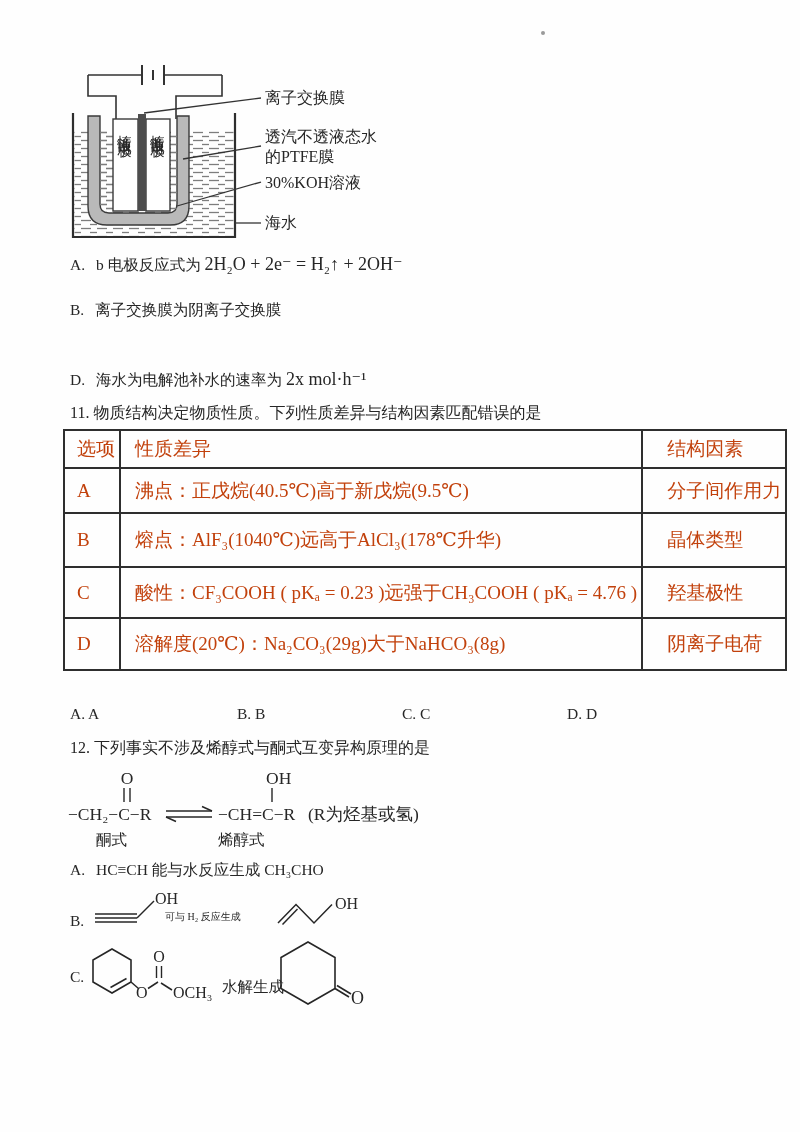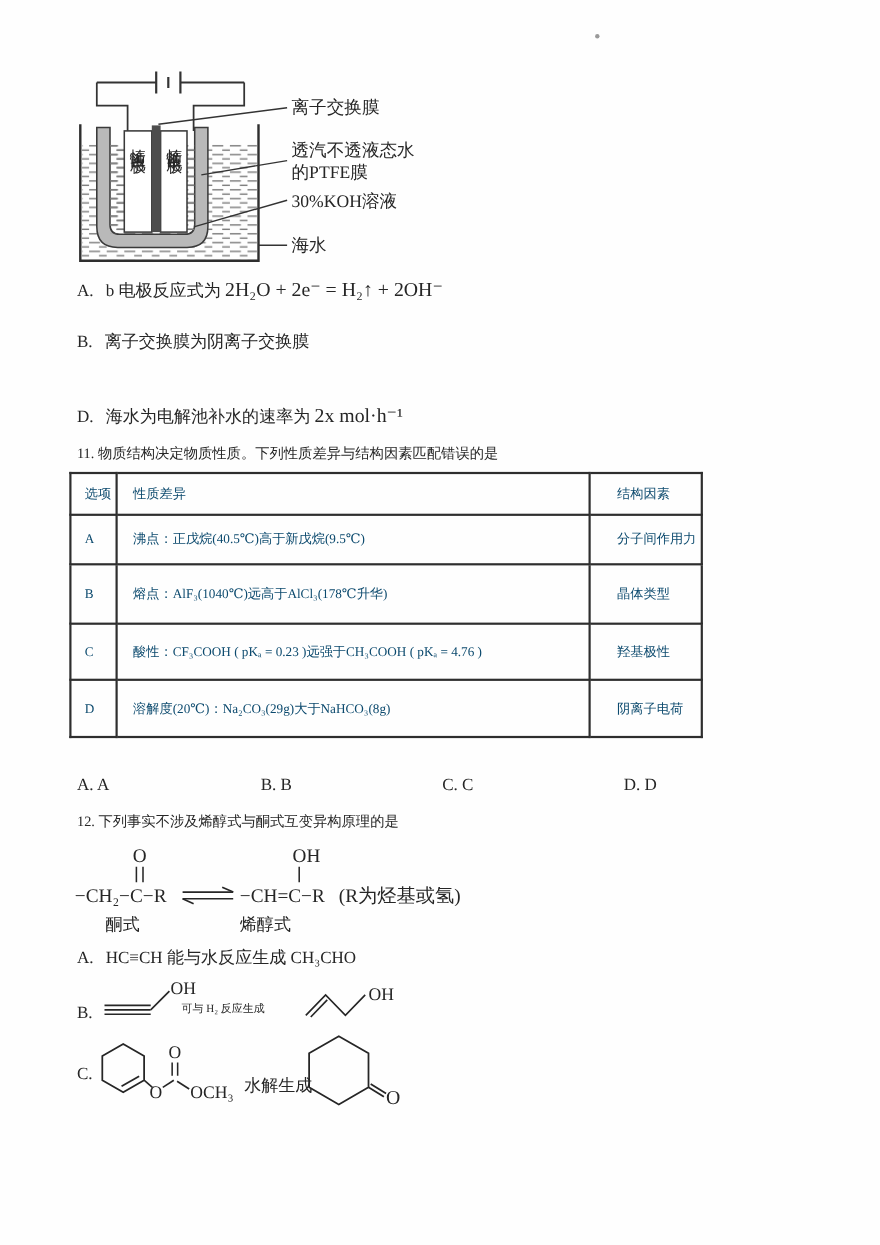--- a/index.html
+++ b/index.html
@@ -3,25 +3,25 @@
 <meta charset="utf-8">
 <style>
   html,body { margin:0; padding:0; background:#e8e8e8; }
   .page {
     position:relative; width:800px; height:1132px; margin:0 auto;
     background:#fefefe; overflow:hidden;
     font-family:"Liberation Serif","DejaVu Serif",serif;
     color:#262626;
   }
   .abs { position:absolute; }
-  .qtitle { position:absolute; left:70px; font-size:13px; white-space:nowrap; }
+  .qtitle { position:absolute; left:70px; font-size:16px; white-space:nowrap; }
   .opt { position:absolute; left:70px; font-size:15.5px; white-space:nowrap; }
   .olabel { display:inline-block; margin-right:11px; }
   .formula { font-size:18px; }
-  .qtable { position:absolute; left:63px; top:429px; border-collapse:collapse; table-layout:fixed; font-size:12px; color:#0c4a6e; }
+  .qtable { position:absolute; left:63px; top:429px; border-collapse:collapse; table-layout:fixed; font-size:19px; color:#c2410c; }
   .qtable th,.qtable td { border:2px solid #2e2e2e; font-weight:normal; text-align:left; vertical-align:middle; padding:0 4px 0 14px; overflow:hidden; white-space:nowrap; }
   .qtable .c-opt { padding-left:12px; }
   .qtable .c-fac { padding-left:24px; }
   .dtext { font-size:16px; fill:#262626; font-family:"Liberation Serif","DejaVu Serif",serif; }
   .eqtext { font-size:17.5px; fill:#262626; font-family:"Liberation Serif","DejaVu Serif",serif; }
   .eqname { font-size:15.5px; fill:#262626; font-family:"Liberation Serif","DejaVu Serif",serif; }
   .stext { font-size:16px; fill:#262626; font-family:"Liberation Serif","DejaVu Serif",serif; }
   .smid  { font-size:15.5px; fill:#262626; font-family:"Liberation Serif","DejaVu Serif",serif; }
   .elabel {
     position:absolute; writing-mode:vertical-lr; text-orientation:upright;

